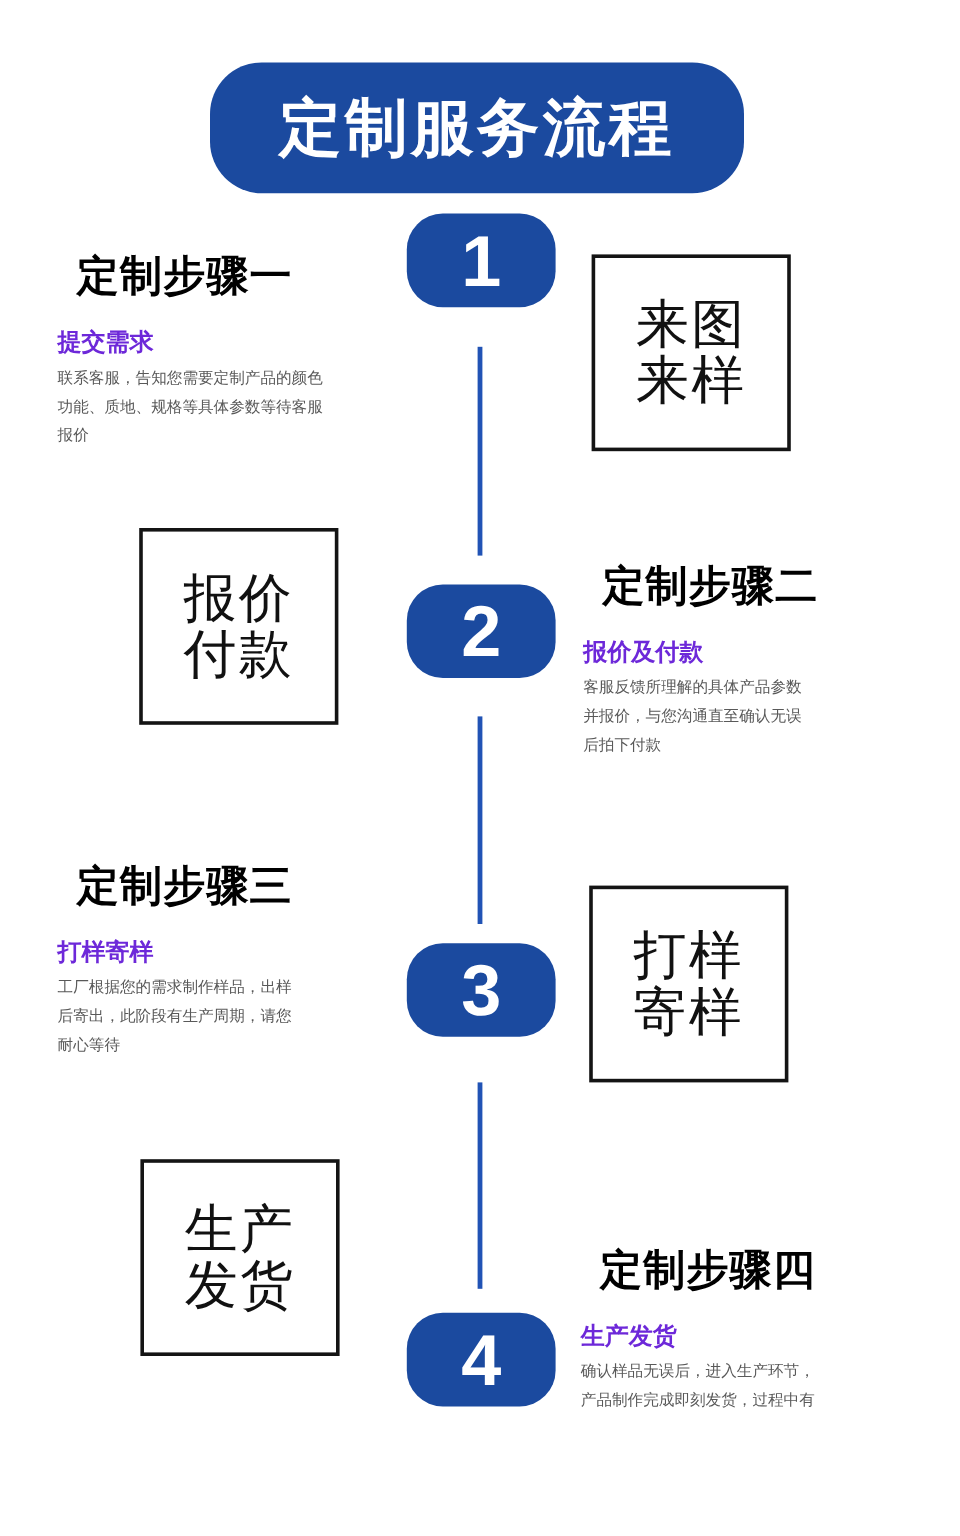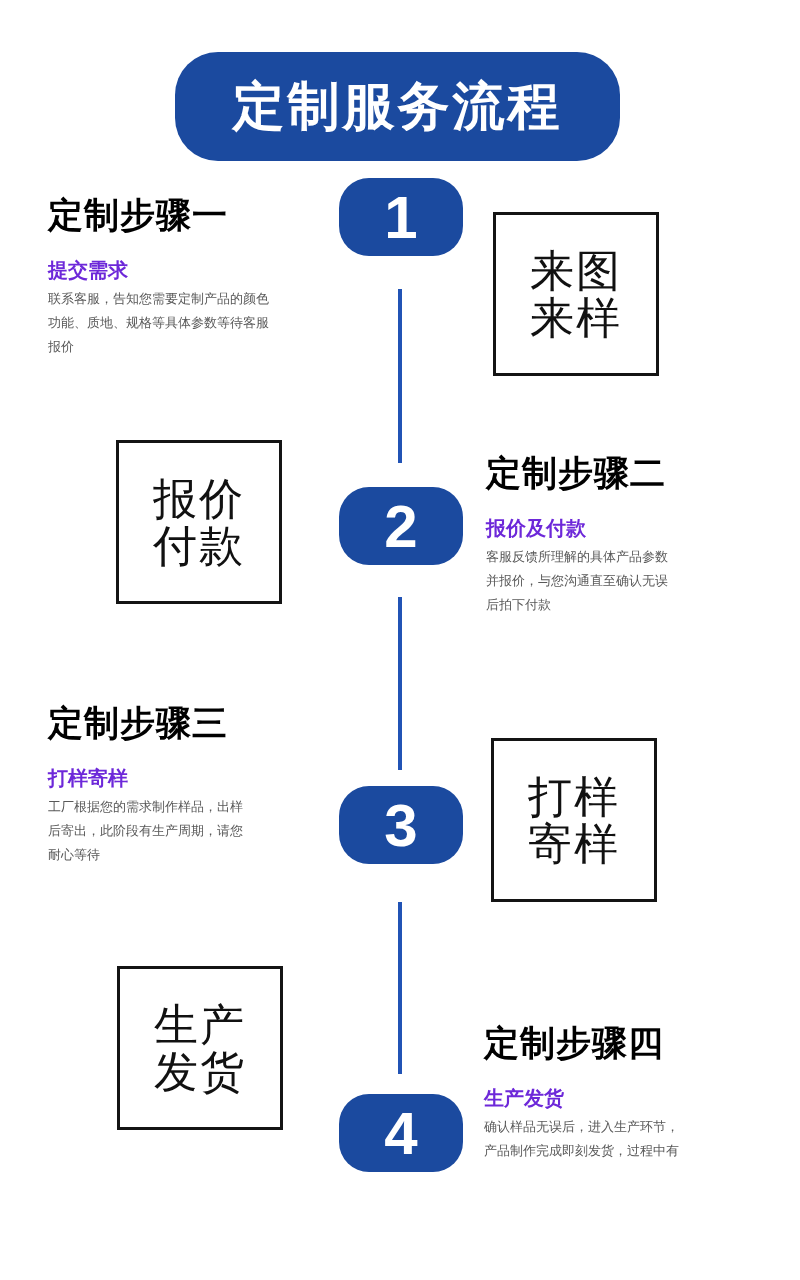--- a/index.html
+++ b/index.html
@@ -38,21 +38,21 @@
     display:flex;flex-direction:column;align-items:center;justify-content:center;
     font-size:44px;font-weight:500;color:#111111;line-height:47px;letter-spacing:2px;
   }
   .k1{left:493px;top:212px}.k2{left:116px;top:440px}.k3{left:491px;top:738px}.k4{left:117px;top:966px}
   
   .details{position:absolute;}
   .d1{left:48px;top:194px;width:345px}
   .d2{left:486px;top:452px;width:305px}
   .d3{left:48px;top:702px;width:345px}
   .d4{left:484px;top:1022px;width:310px}
-  .details h3{margin:0;font-size:35px;line-height:42px;font-weight:700;color:#000000;letter-spacing:1px;}
+  .details h3{margin:16px;font-size:35px;line-height:42px;font-weight:700;color:#000000;letter-spacing:1px;}
   .details h4{margin:22px 0 5px 0;font-size:20px;line-height:24px;font-weight:700;color:#6d28d9;}
   .details .body{font-size:13px;line-height:24px;color:var(--body-text);}
 </style>
 </head>
 <body>
 
 <div class="canvas">
 
   <div class="banner">
     <span>定制服务流程</span>

